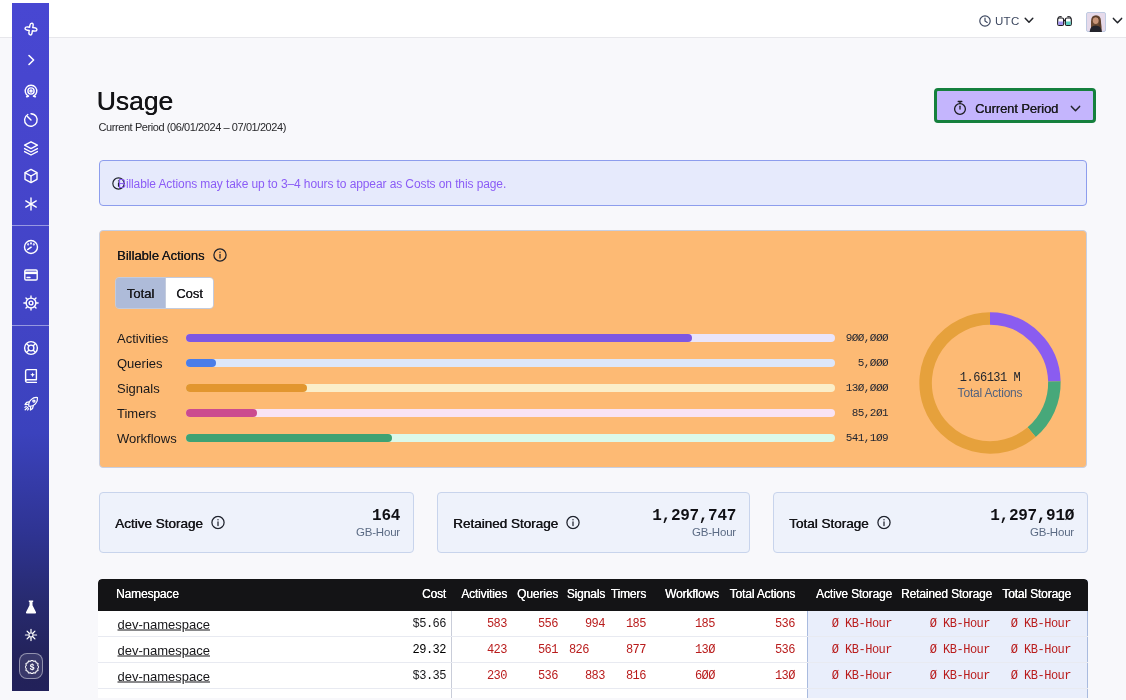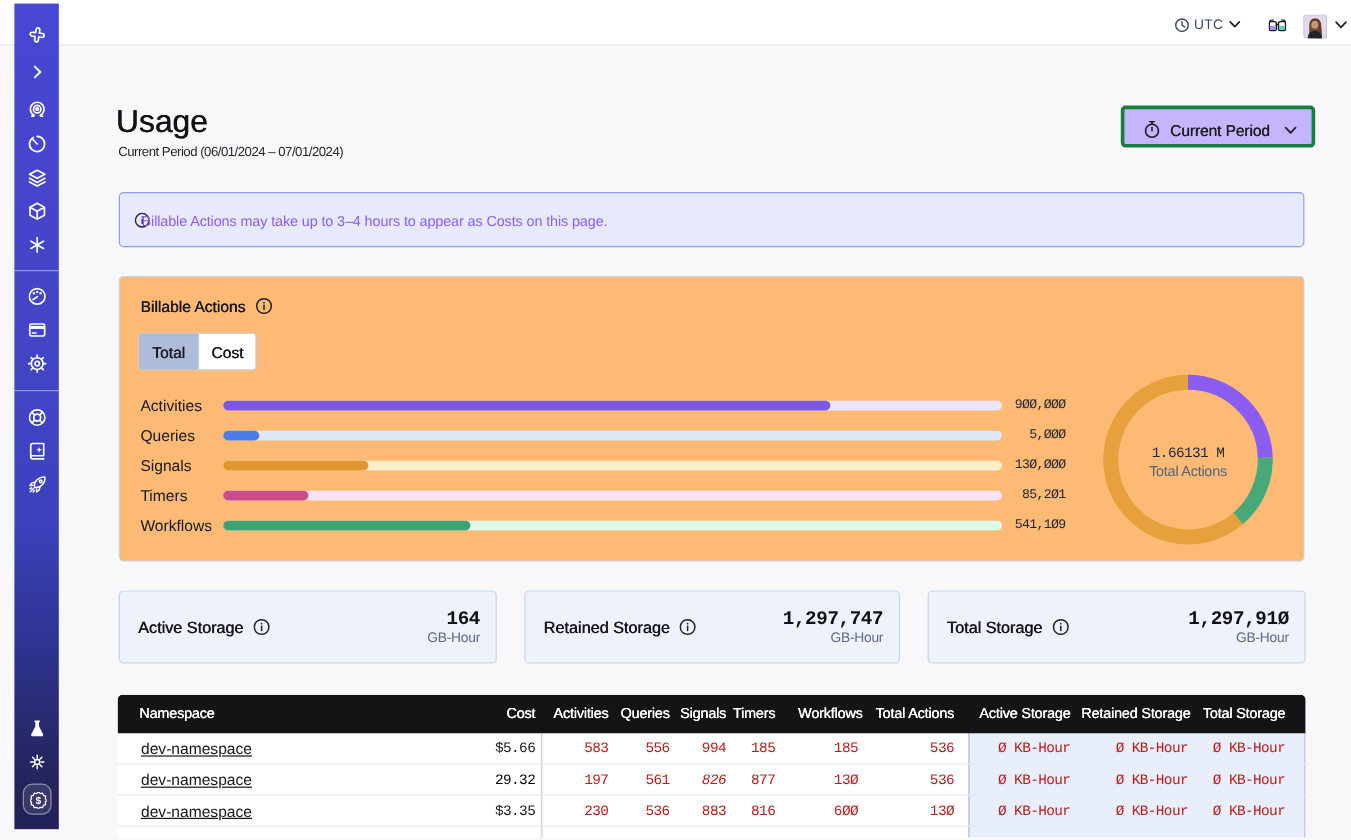--- a/index.html
+++ b/index.html
@@ -216,23 +216,23 @@
     <div class="td tdr" style="left:498px;width:50px;">185</div>
     <div class="td tdr" style="left:567px;width:50px;">185</div>
     <div class="td tdr" style="left:627px;width:70px;">536</div>
     <div class="td tdr" style="left:717px;width:77px;">Ø KB-Hour</div>
     <div class="td tdr" style="left:803px;width:89px;">Ø KB-Hour</div>
     <div class="td tdr" style="left:903px;width:70px;">Ø KB-Hour</div>
   </div>
   <div class="tr" style="top:58px;">
     <div class="ns">dev-namespace</div>
     <div class="td tdr" style="left:248px;width:100px;color:#000000;">29.32</div>
-    <div class="td tdr" style="left:359px;width:50px;">197</div>
+    <div class="td tdr" style="left:359px;width:50px;">423</div>
     <div class="td tdr" style="left:410px;width:50px;">561</div>
-    <div class="td tdr" style="left:457px;width:50px;font-style:italic;">826</div>
+    <div class="td tdr" style="left:441px;width:50px;">826</div>
     <div class="td tdr" style="left:498px;width:50px;">877</div>
     <div class="td tdr" style="left:567px;width:50px;">13Ø</div>
     <div class="td tdr" style="left:627px;width:70px;">536</div>
     <div class="td tdr" style="left:717px;width:77px;">Ø KB-Hour</div>
     <div class="td tdr" style="left:803px;width:89px;">Ø KB-Hour</div>
     <div class="td tdr" style="left:903px;width:70px;">Ø KB-Hour</div>
   </div>
   <div class="tr" style="top:84px;">
     <div class="ns">dev-namespace</div>
     <div class="td tdr" style="left:248px;width:100px;color:#17171a;">$3.35</div>

